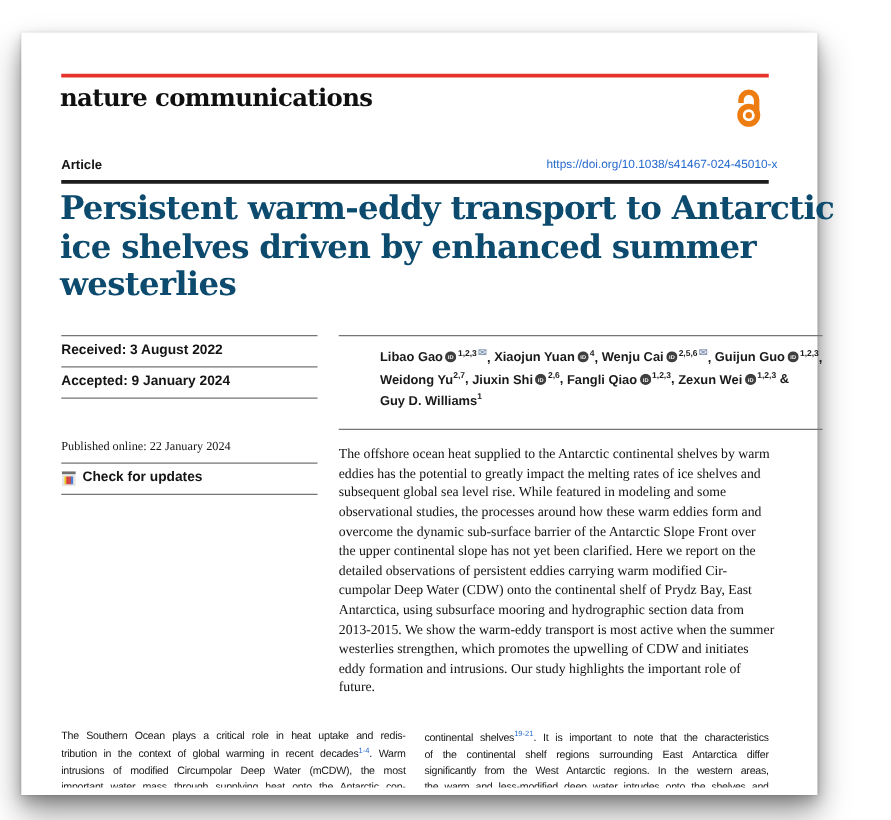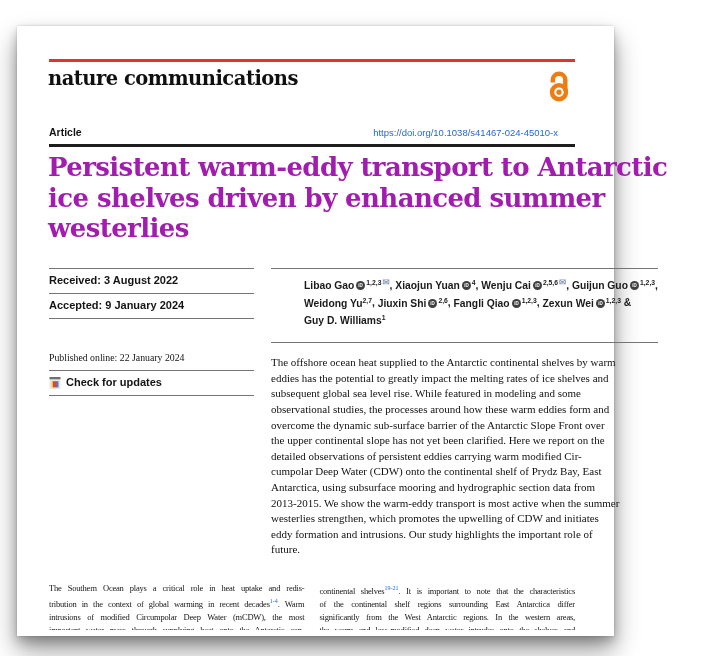--- a/index.html
+++ b/index.html
@@ -3,38 +3,39 @@
 <meta charset="utf-8">
 <style>
   html,body{margin:0;padding:0;}
   body{
     width:713px;height:656px;overflow:hidden;background:#ffffff;
     font-family:"Liberation Sans", sans-serif;color:#141414;
   }
   .sheet{
     position:absolute;left:17px;top:26px;width:597px;height:610px;background:#ffffff;
     box-shadow:0 14px 24px rgba(0,0,0,.40), 0 5px 10px rgba(0,0,0,.22), 0 0 2px rgba(0,0,0,.18);
+    padding-left:40px;
   }
   .masthead-bar{position:absolute;left:32px;right:39px;top:33px;height:3px;background:var(--red,#e5332a);}
   .wordmark{
     position:absolute;left:31px;top:41px;
     font-family:"DejaVu Serif", serif;font-weight:700;font-size:19.5px;letter-spacing:-0.5px;color:#101010;
   }
   .oa-logo{position:absolute;right:42px;top:43px;}
   .article-row{
-    position:absolute;left:32px;right:56px;top:100px;
-    display:flex;justify-content:space-between;align-items:center;
+    position:absolute;left:32px;right:32px;top:100px;
+    display:flex;justify-content:space-between;align-items:flex-start;
   }
   .article-label{font-weight:700;font-size:10.5px;}
   .doi{font-size:9.5px;color:var(--blue,#2468cd);text-decoration:none;}
   .heavy-rule{position:absolute;left:32px;right:39px;top:118px;height:2.5px;background:#1d1d1d;}
   .title{
     position:absolute;left:31px;top:126px;
     font-family:"DejaVu Serif", serif;font-weight:700;font-size:26px;line-height:30.5px;
-    letter-spacing:-0.6px;color:#a21caf;white-space:nowrap;
+    letter-spacing:-0.6px;color:#0c4a6e;white-space:nowrap;
   }
   
   .panel{position:absolute;left:32px;top:242px;width:205px;}
   .panel .rule{height:1px;background:#757575;}
   .entry{padding:5px 0 6px;font-weight:700;font-size:11px;line-height:1.2;}
   .entry.serif{font-family:"Liberation Serif", serif;font-weight:400;font-size:9.8px;margin-top:28px;}
   .entry.badge{display:flex;align-items:center;gap:5px;cursor:pointer;}
   
   .rightcol{position:absolute;left:254px;width:387px;top:242px;}
   .rightcol .rule{height:1px;background:#757575;}
@@ -44,21 +45,21 @@
   .authors sup{font-size:6.8px;font-weight:700;}
   .mail-icon{color:#8b9db5;font-size:8.5px;vertical-align:super;margin-left:1px;}
   .orcid-icon{vertical-align:-1px;margin:0 1px 0 2px;}
   .abstract{padding-top:12px;font-family:"Liberation Serif", serif;font-size:11px;line-height:15.6px;color:#111;}
   .abstract .abs-line{white-space:nowrap;}
   
   .body-cols{
     position:absolute;left:32px;right:39px;top:556px;height:48px;overflow:hidden;
     display:flex;gap:15px;
   }
-  .bcol{flex:1 1 0;font-family:Liberation Serif, serif;font-size:8.5px;line-height:13px;letter-spacing:-0.2px;color:#151515;}
+  .bcol{flex:1 1 0;font-family:Liberation Sans, sans-serif;font-size:8.5px;line-height:13px;letter-spacing:-0.2px;color:#151515;}
   .body-line{text-align:justify;text-align-last:justify;}
   .body-line sup{color:var(--blue,#2468cd);font-size:6px;letter-spacing:0;}
 </style>
 </head>
 <body>
 
 <div class="sheet">
 
   <div class="masthead-bar"></div>
 

